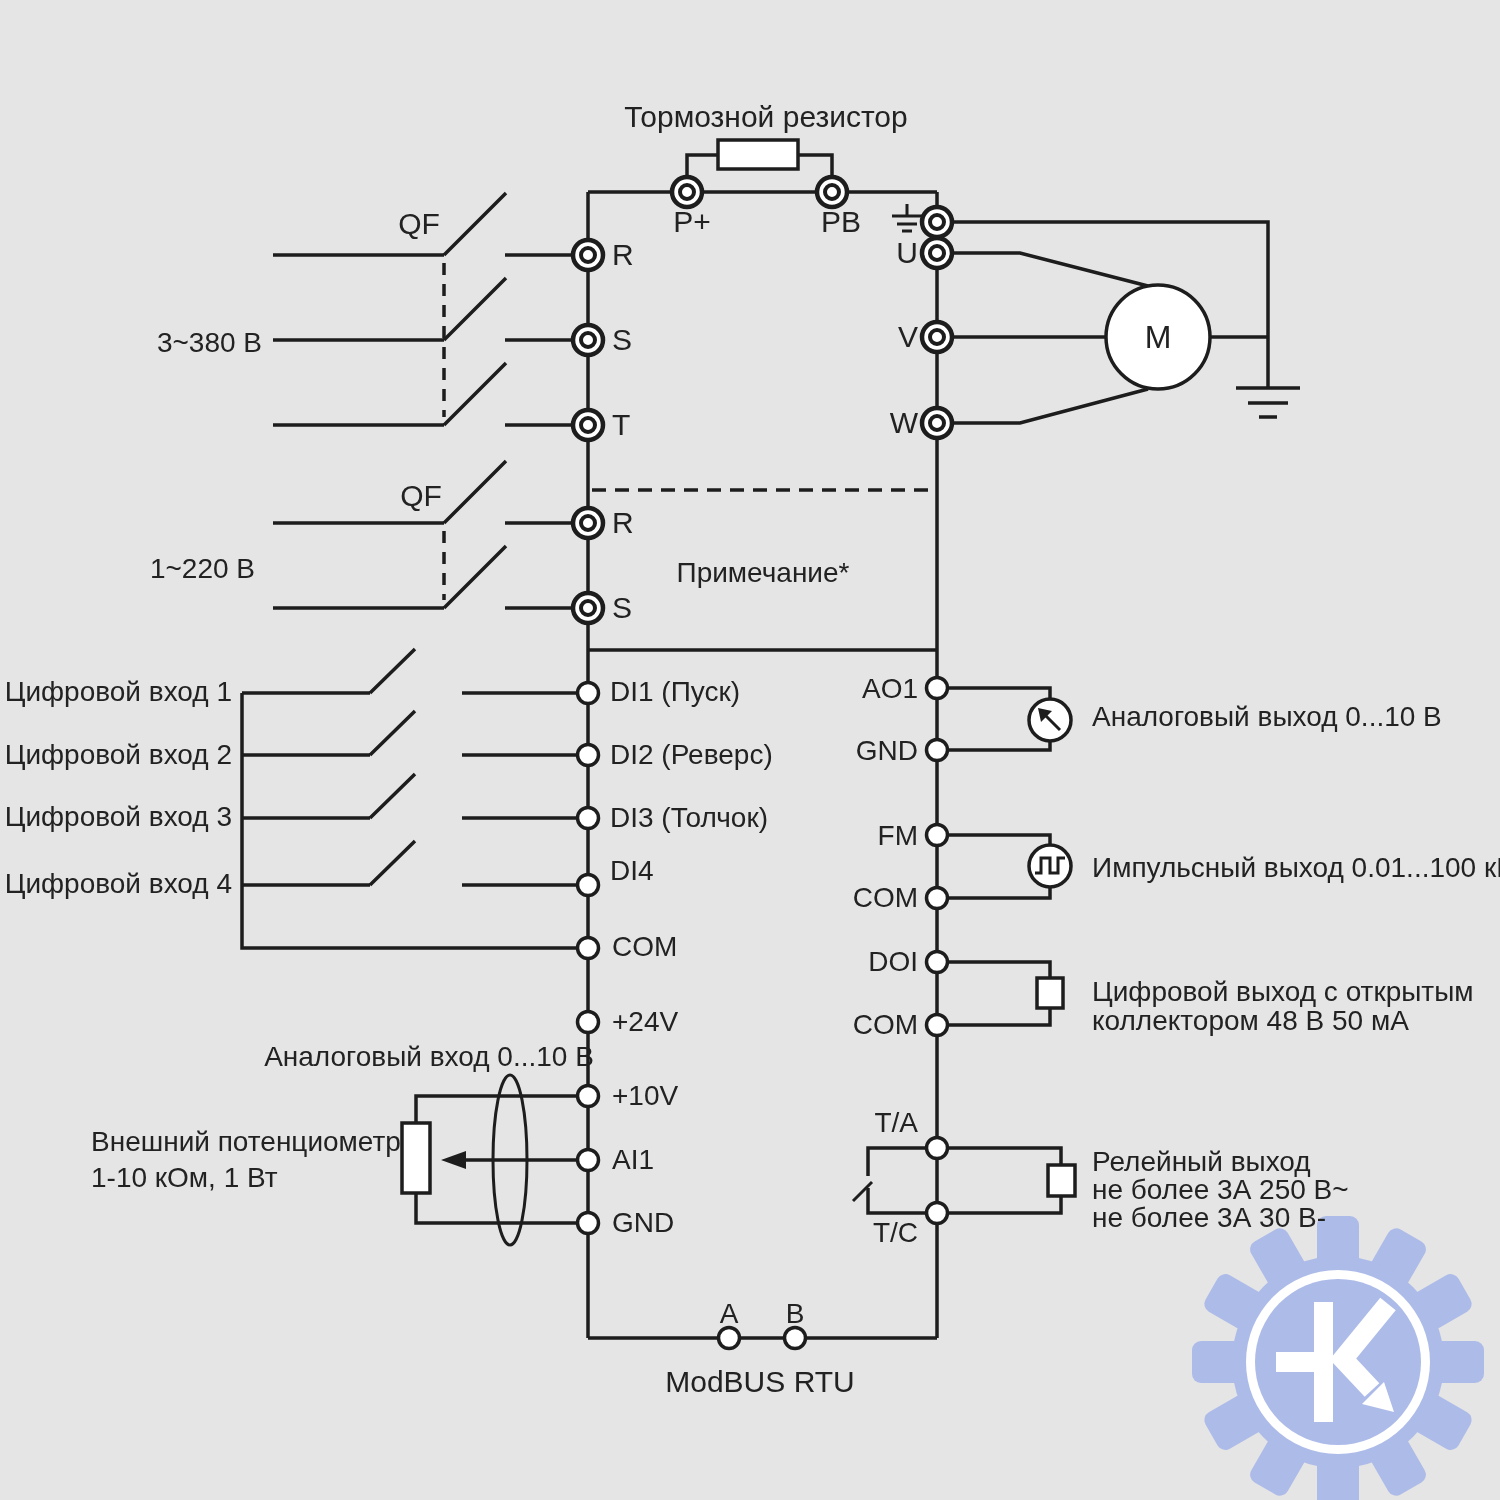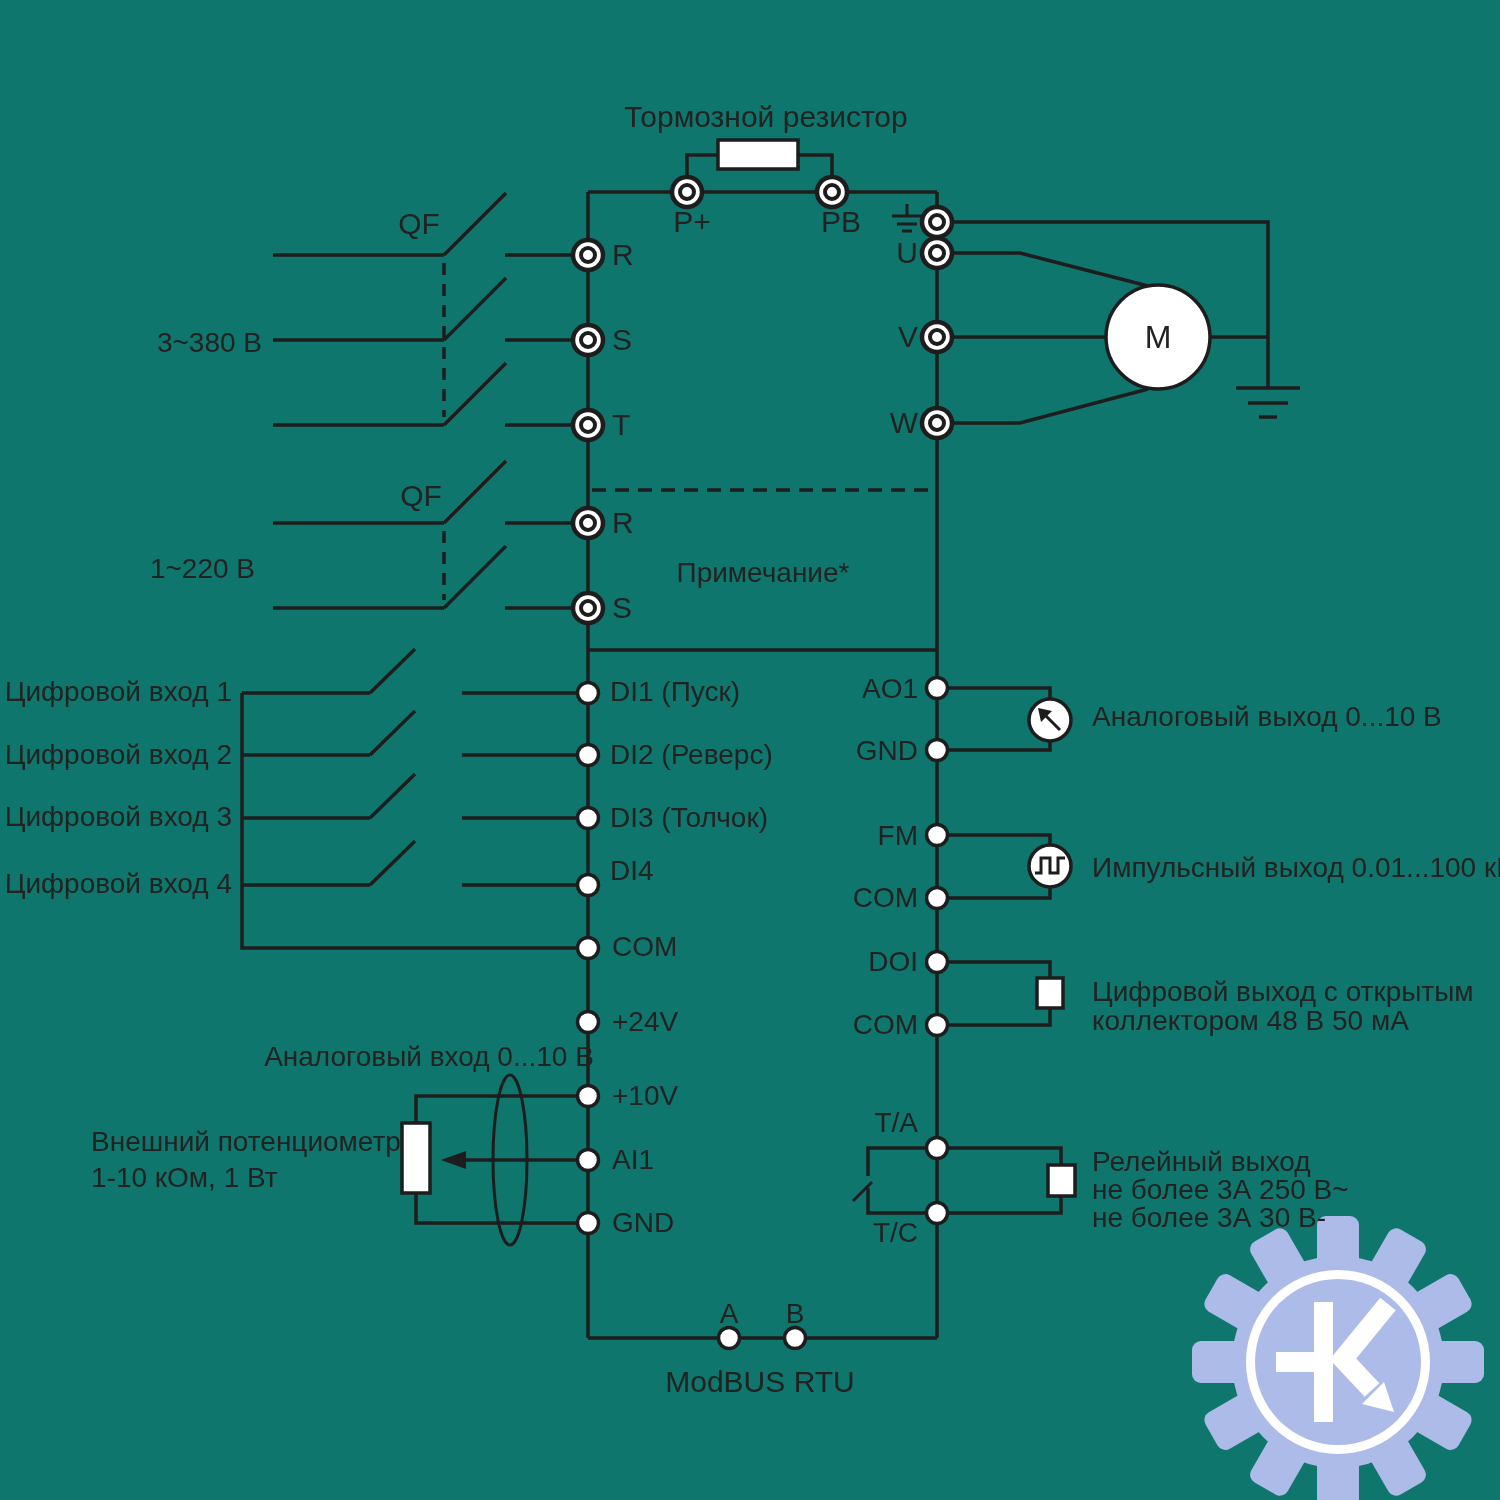--- a/index.html
+++ b/index.html
@@ -1,16 +1,16 @@
 <!DOCTYPE html>
 <html><head>
 <meta charset="utf-8">
 <style>
   html,body{margin:0;padding:0;background:#ffffff;}
-  .canvas{width:1500px;height:1500px;position:relative;background:#0f766e;overflow:hidden;}
+  .canvas{width:1500px;height:1500px;position:relative;background:#e5e5e5;overflow:hidden;}
   svg{display:block;}
   .wire{stroke:#1d1d1d;stroke-width:3.5;fill:none;}
   .wire-thin{stroke:#1d1d1d;stroke-width:3;fill:none;}
   .dash-h{stroke-dasharray:14 9;}
   .dash-v{stroke-dasharray:12 9;}
   .comp{stroke:#1d1d1d;stroke-width:3.5;fill:#ffffff;}
   .term-outer{stroke:#1d1d1d;stroke-width:4.5;fill:#ffffff;}
   .term-inner{stroke:#1d1d1d;stroke-width:4;fill:#ffffff;}
   .term-s{stroke:#1d1d1d;stroke-width:3.5;fill:#ffffff;}
   .blk{fill:#1d1d1d;}

